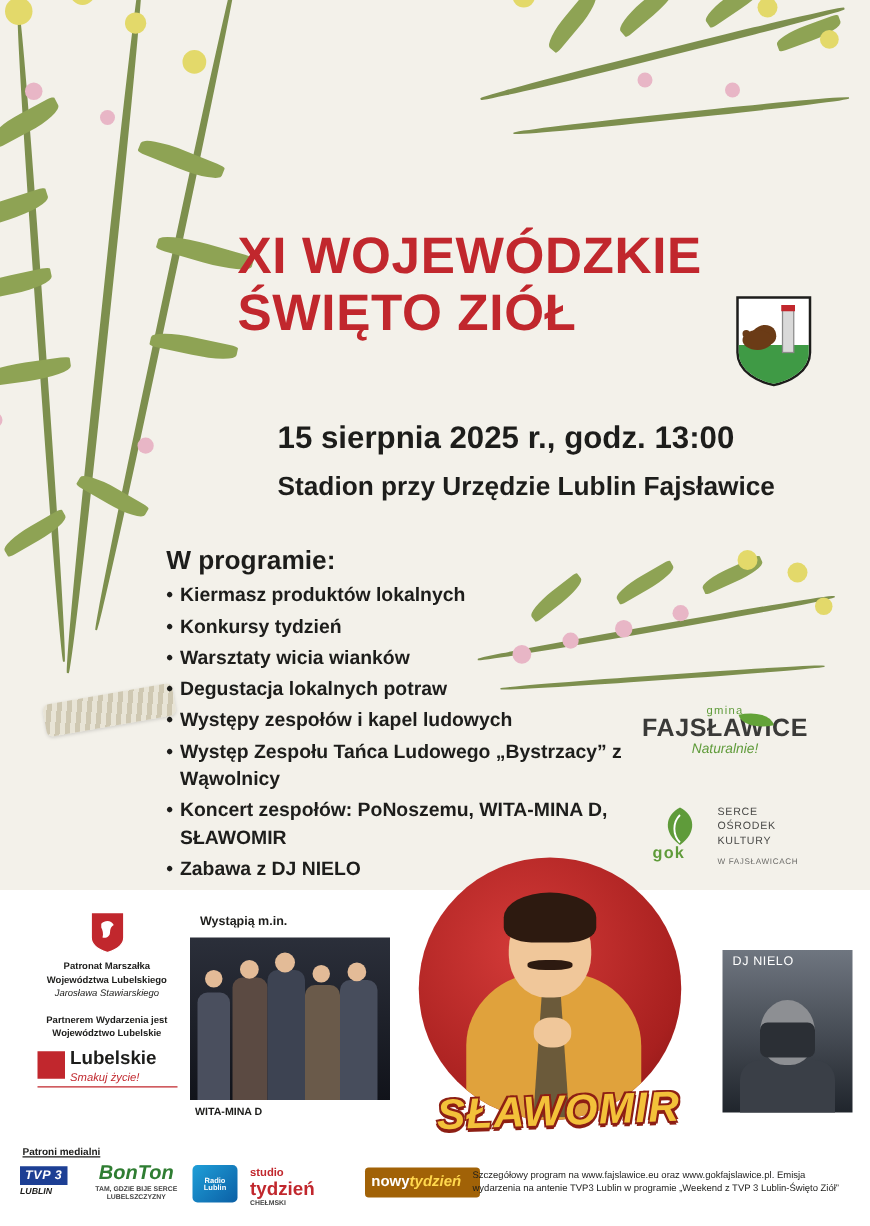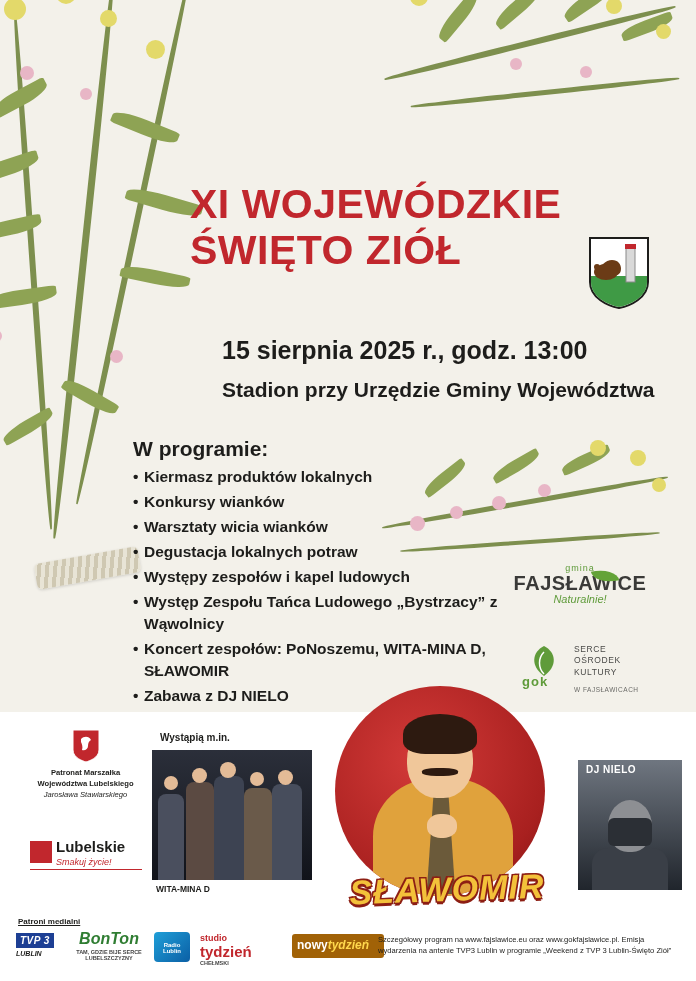--- a/index.html
+++ b/index.html
@@ -281,21 +281,21 @@
     transform:rotate(-2deg);
   }
 
   
   .dj-photo {
     position:absolute; left:578px; top:48px; width:104px; height:130px;
     background:linear-gradient(#6f7680,#20252c);
     overflow:hidden;
   }
   .dj-label {
-    position:absolute; left:586px; top:52px; font-size:10px; font-weight:bold;
+    position:absolute; left:586px; top:52px; font-size:10px; font-weight:normal;
     color:#ffffff; letter-spacing:.5px;
   }
   .dj-head {
     position:absolute; left:30px; top:40px; width:44px; height:52px;
     background:#8d8f93; border-radius:50% 50% 45% 45%;
   }
   .dj-mask {
     position:absolute; left:30px; top:58px; width:44px; height:28px;
     background:#2b2f35; border-radius:6px;
   }
@@ -379,26 +379,26 @@
         <path d="M3 40 H59 V46 C59 61 42 69 31 71 C20 69 3 61 3 46 Z" fill="#3f9a45"></path>
         <rect x="38" y="12" width="9" height="34" fill="#d9d9d9" stroke="#8a8a8a" stroke-width="1"></rect>
         <rect x="37" y="8" width="11" height="5" fill="#c1272d"></rect>
         <path d="M10 40 c0-10 8-16 14-16 c6 0 9 4 9 9 c0 6-6 7-6 7 z" fill="#6b3b16"></path>
         <ellipse cx="18" cy="36" rx="12" ry="8" fill="#6b3b16"></ellipse>
         <circle cx="9" cy="31" r="3" fill="#6b3b16"></circle>
       </svg>
     </div>
 
     <div class="when">15 sierpnia 2025 r., godz. 13:00</div>
-    <div class="where">Stadion przy Urzędzie Gminy Województwa</div>
+    <div class="where">Stadion przy Urzędzie Lublin Fajsławice</div>
 
     <div class="prog-title">W programie:</div>
     <ul class="prog-list">
       <li>Kiermasz produktów lokalnych</li>
-      <li>Konkursy wianków</li>
+      <li>Konkursy tydzień</li>
       <li>Warsztaty wicia wianków</li>
       <li>Degustacja lokalnych potraw</li>
       <li>Występy zespołów i kapel ludowych</li>
       <li>Występ Zespołu Tańca Ludowego „Bystrzacy” z Wąwolnicy</li>
       <li>Koncert zespołów: PoNoszemu, WITA-MINA D, SŁAWOMIR</li>
       <li>Zabawa z DJ NIELO</li>
     </ul>
 
     <div class="gmina-logo">
       <div class="gl-small">gmina</div>
@@ -433,20 +433,24 @@
         <path d="M1 1 H27 V21 C27 29 17 32 14 33 C11 32 1 29 1 21 Z" fill="#c1272d" stroke="#ffffff" stroke-width="1"></path>
         <path d="M9 10 c3-3 8-3 10 1 c-2 1-3 3-3 6 c0 3-3 5-6 4 c1-3 0-6-1-8 z" fill="#ffffff"></path>
       </svg>
       <div class="patron-text">
         <div>Patronat Marszałka</div>
         <div>Województwa Lubelskiego</div>
         <div class="nm">Jarosława Stawiarskiego</div>
       </div>
     </div>
 
+    <div class="partner-text">
+      <div>Partnerem Wydarzenia jest</div>
+      <div>Województwo Lubelskie</div>
+    </div>
 
     <div class="lubelskie">
       <div class="lub-box"></div>
       <div class="lub-name">Lubelskie</div>
       <div class="lub-slog">Smakuj życie!</div>
       <div class="lub-rule"></div>
     </div>
 
     <div class="band-label">Wystąpią m.in.</div>
     <div class="band-photo">

